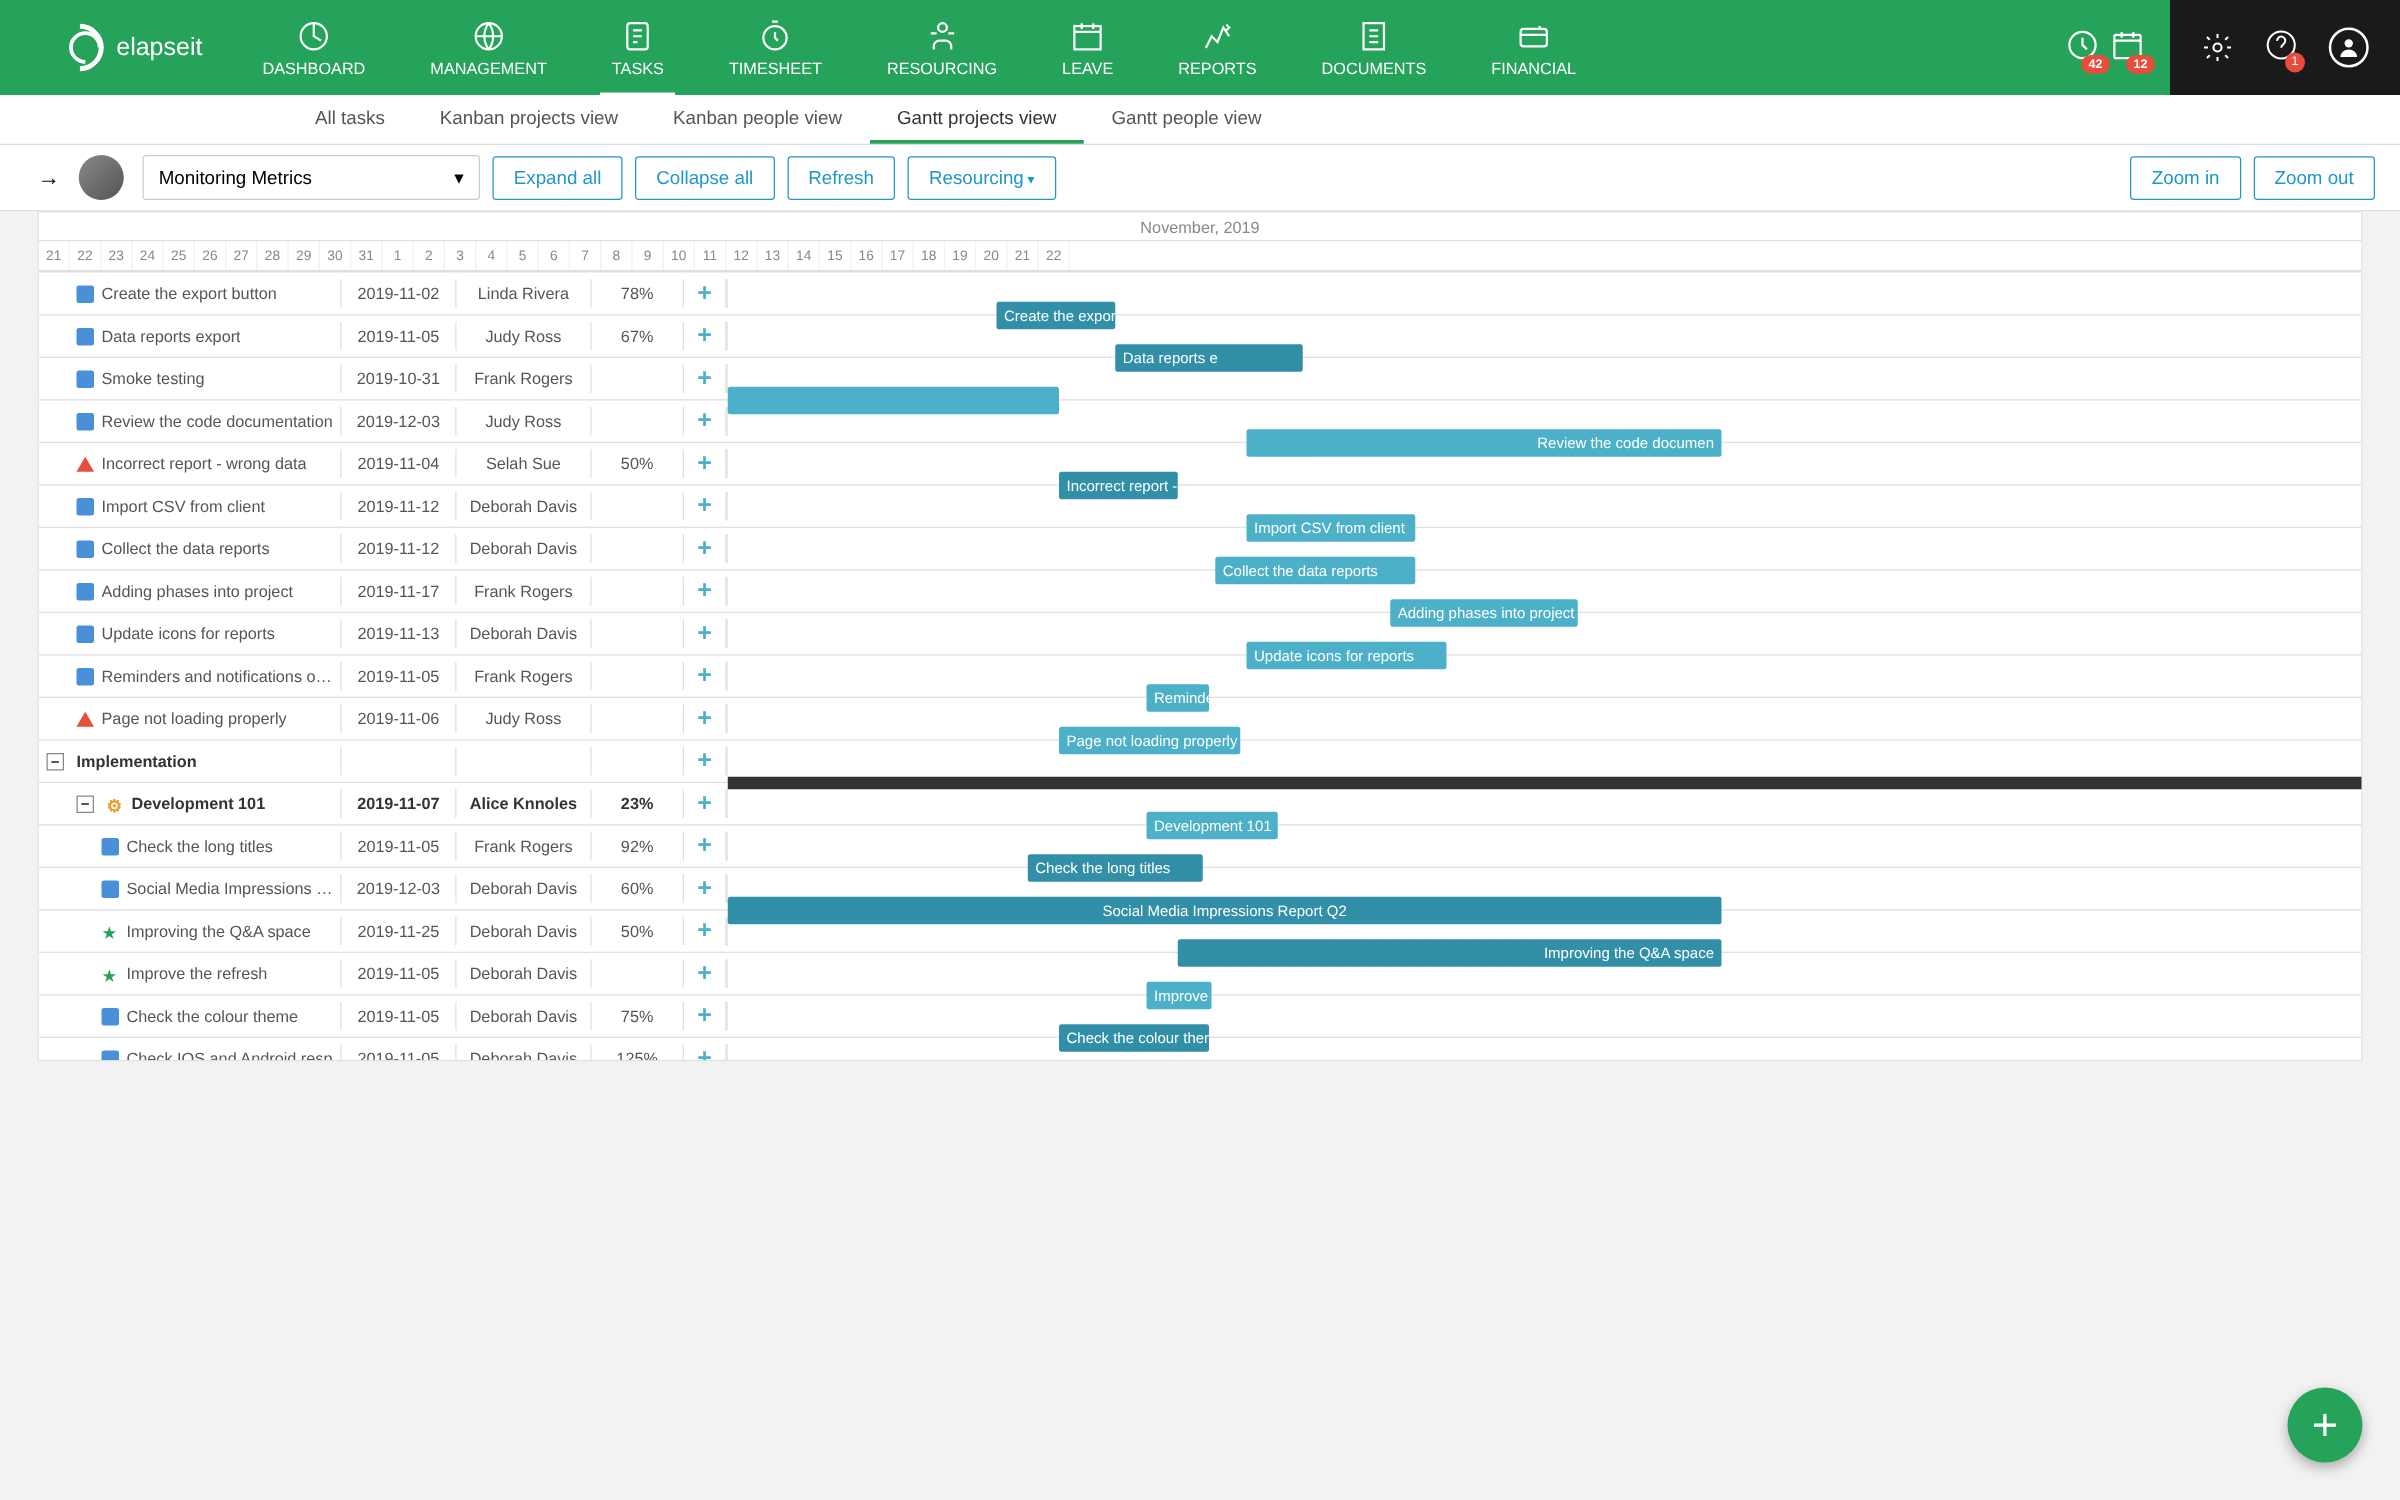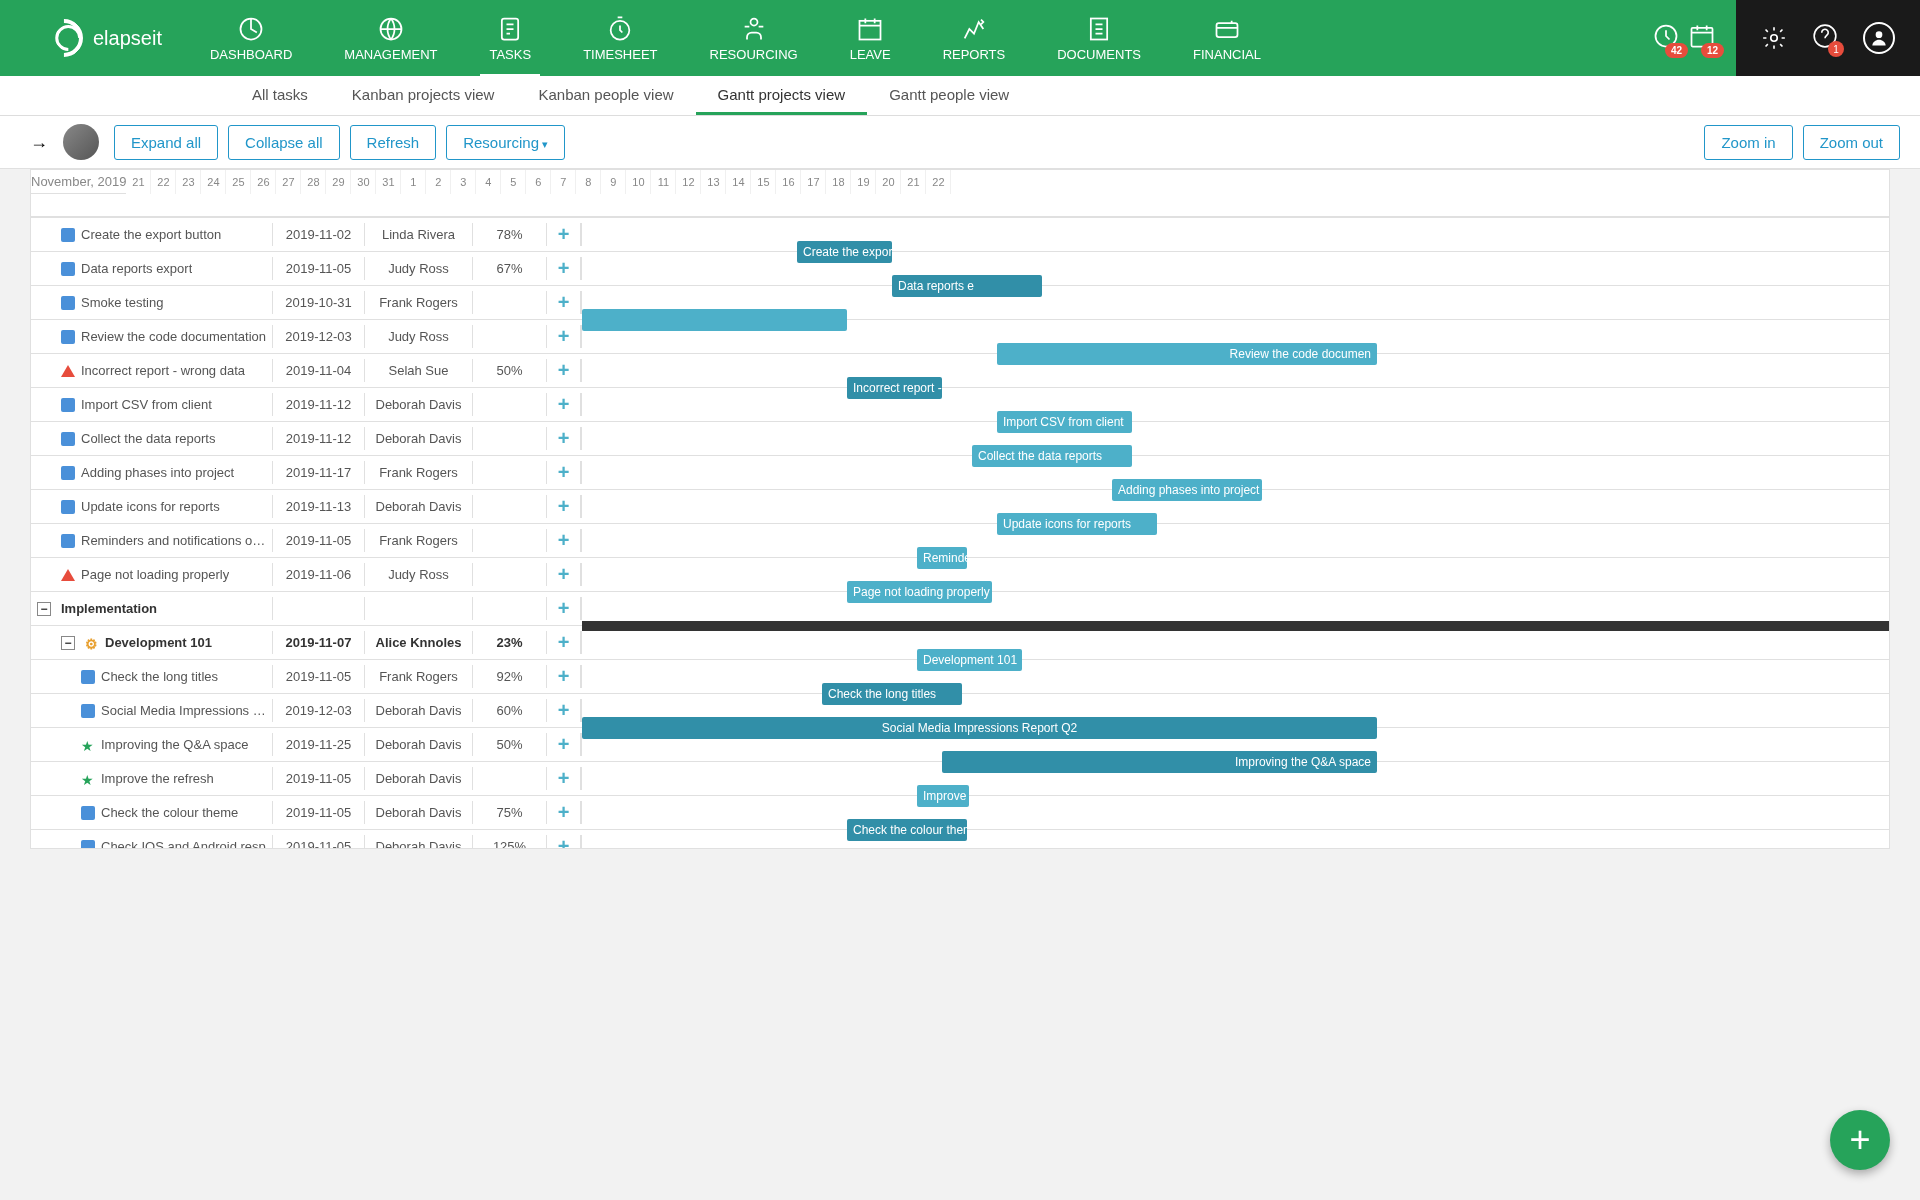--- a/index.html
+++ b/index.html
@@ -36,21 +36,21 @@
 .toolbar-right{margin-left:auto;display:flex;gap:10px}
 .workspace{position:relative;margin:0 30px;background:#fff;border:1px solid #e0e0e0;height:680px;overflow:hidden}
 .grid-header{display:flex;border-bottom:2px solid #e0e0e0;height:48px}
 .left-cols{display:flex;border-right:1px solid #e0e0e0}
 .col-task{width:242px;border-right:1px solid #e0e0e0}
 .col-due{width:92px;border-right:1px solid #e0e0e0}
 .col-assigned{width:108px;border-right:1px solid #e0e0e0}
 .col-progress{width:74px;border-right:1px solid #e0e0e0}
 .col-add{width:34px}
 .col-head{display:flex;align-items:center;justify-content:center;font-size:12px;font-weight:bold;color:#888;height:48px}
-.timeline-header{flex:1;display:flex;flex-direction:row}
+.timeline-header{flex:1;display:flex;flex-direction:column}
 .month-row{height:24px;display:flex;align-items:center;justify-content:center;color:#888;font-size:13px;border-bottom:1px solid #e0e0e0}
 .days-row{height:24px;display:flex}
 .day-cell{width:25px;text-align:center;font-size:11px;color:#888;border-right:1px solid #f0f0f0;display:flex;align-items:center;justify-content:center}
 .grid-body{overflow-y:auto;height:calc(100% - 48px)}
 .row{display:flex;border-bottom:1px solid #e0e0e0;height:34px;align-items:center}
 .row-left{display:flex;border-right:1px solid #e0e0e0}
 .cell{display:flex;align-items:center;padding:0 6px;font-size:13px;color:#555;border-right:1px solid #e0e0e0}
 .cell.task{justify-content:flex-start;gap:6px;overflow:hidden;white-space:nowrap}
 .cell.task .txt{overflow:hidden;text-overflow:ellipsis}
 .cell.due,.cell.assigned,.cell.progress{justify-content:center}
@@ -204,20 +204,24 @@
     <div class="subtab">All tasks</div>
     <div class="subtab">Kanban projects view</div>
     <div class="subtab">Kanban people view</div>
     <div class="subtab active">Gantt projects view</div>
     <div class="subtab">Gantt people view</div>
   </div>
 
 <div class="toolbar">
   <span class="back-arrow">→</span>
   <div class="avatar"></div>
+  <div class="project-select">
+    <span>Monitoring Metrics</span>
+    <span>▾</span>
+  </div>
   <button class="btn-outline">Expand all</button>
   <button class="btn-outline">Collapse all</button>
   <button class="btn-outline">Refresh</button>
   <button class="btn-outline btn-dropdown">Resourcing</button>
   <div class="toolbar-right">
     <button class="btn-outline">Zoom in</button>
     <button class="btn-outline">Zoom out</button>
   </div>
 </div>
 

